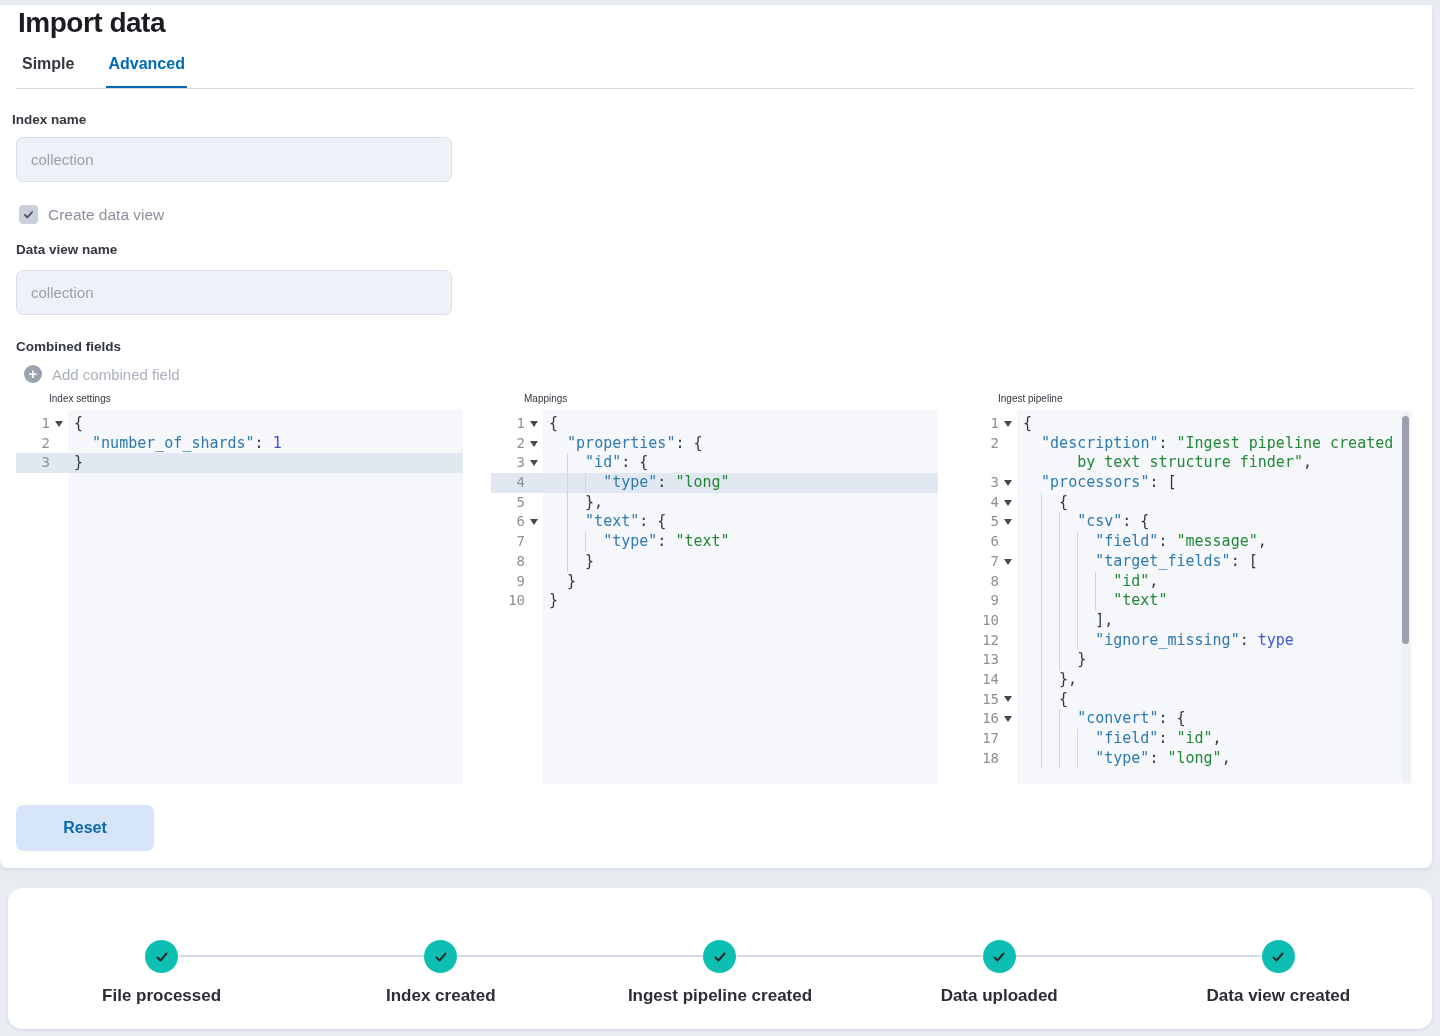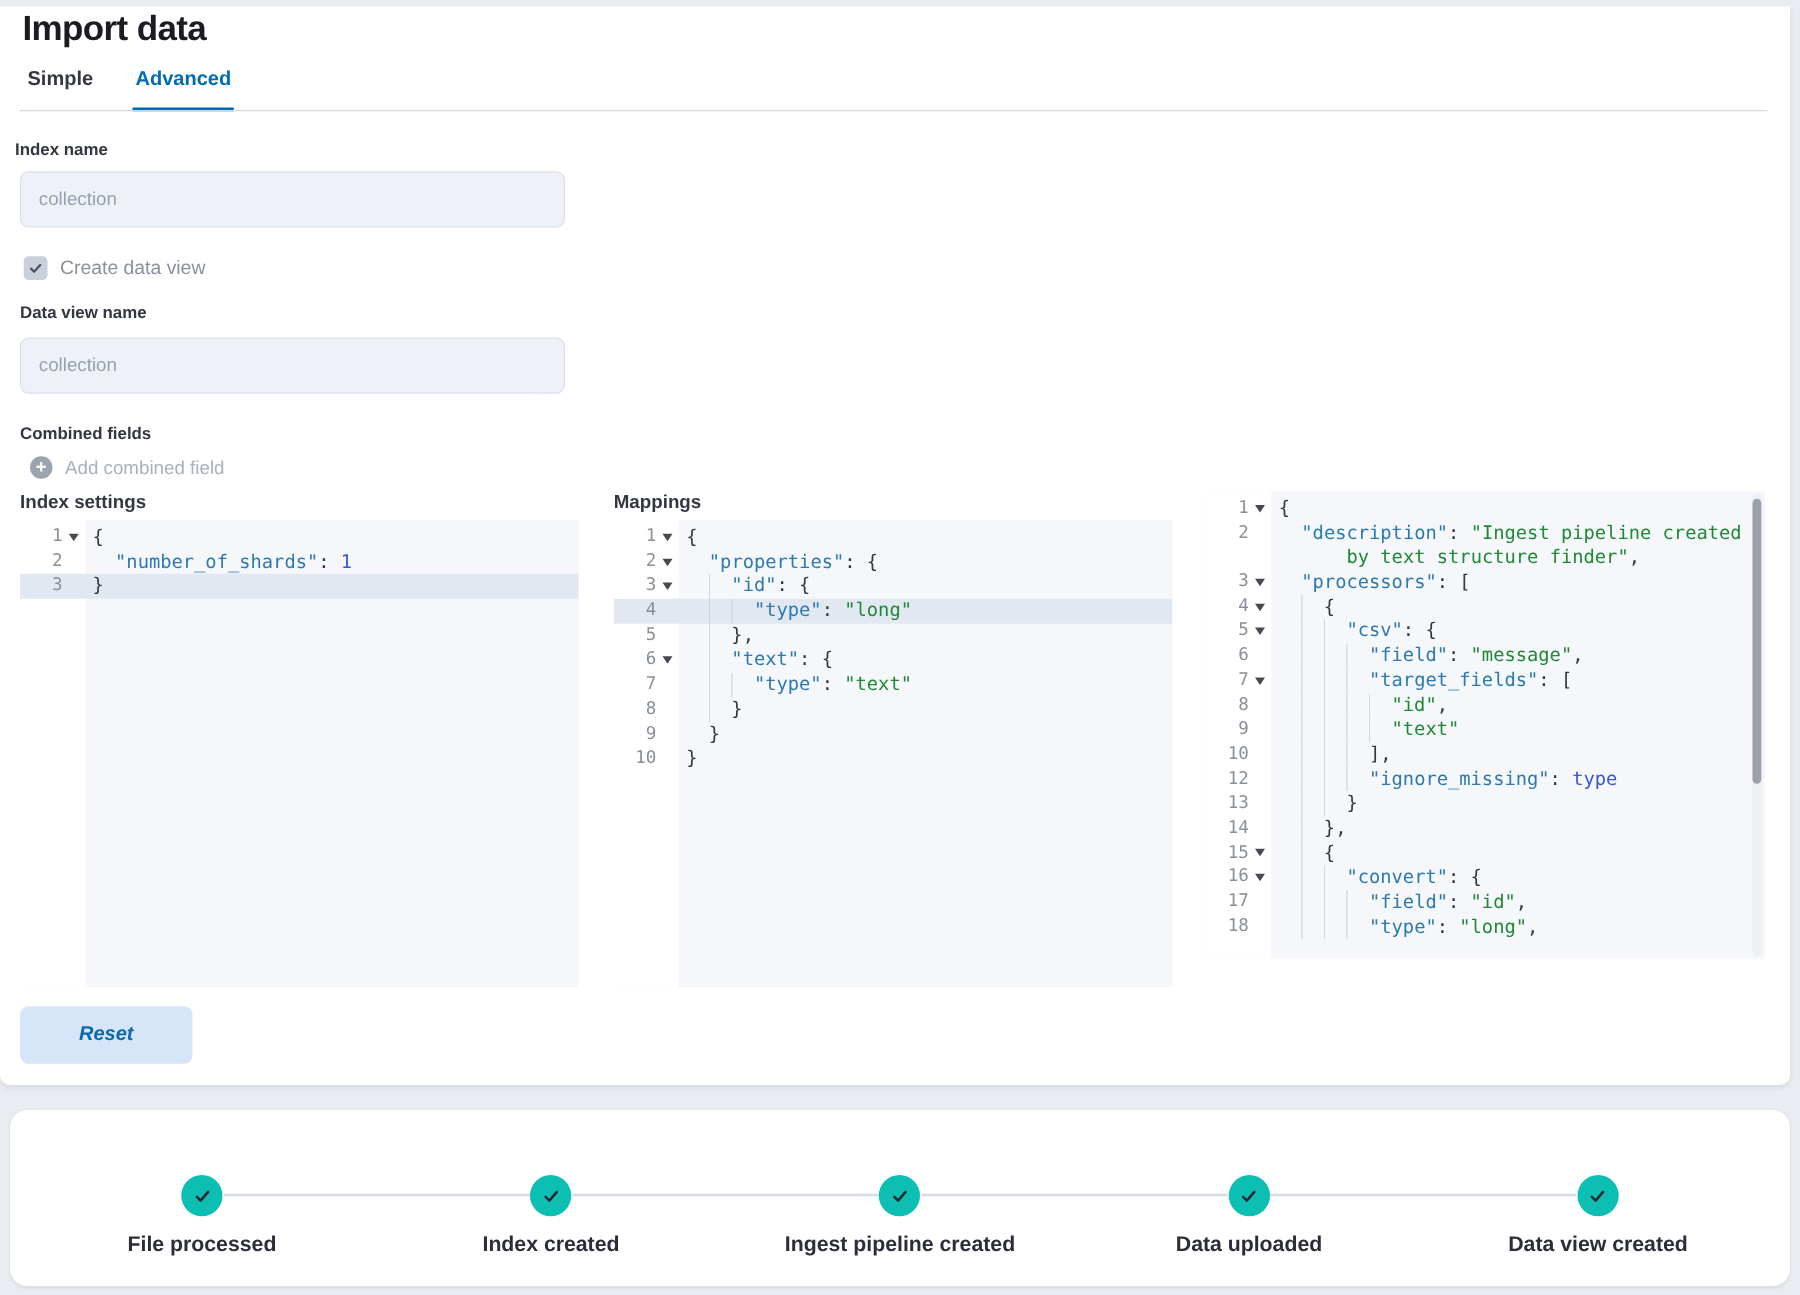--- a/index.html
+++ b/index.html
@@ -47,21 +47,21 @@
   .checkbox-label { margin-left:10px; font-size:15.5px; color:#8a909c; }
   .add-combined-row { position:absolute; left:24px; top:360px; display:flex; align-items:center; }
   .plus-icon {
     width:18px; height:18px; border-radius:50%; background:#9ba3b1;
     color:#ffffff; font-size:15px; line-height:17px; text-align:center; font-weight:700;
   }
   .add-combined-label { margin-left:10px; font-size:15px; color:#a9b0bd; }
 
   
   .editor-block { position:absolute; top:388px; width:447px; }
-  .editor-label { font-size:15px; font-weight:700; color:#333740; margin-bottom:6px; }
+  .editor-label { font-size:10px; font-weight:400; color:#333740; margin-bottom:6px;margin-left:33px; }
   .editor {
     position:relative; height:374px; background:#f5f7fa; overflow:hidden;
     font-family:"DejaVu Sans Mono", monospace; font-size:15px;
   }
   .gutter-bg { position:absolute; left:0; top:0; bottom:0; width:52px; background:#ffffff; }
   .code-rows { position:relative; padding-top:4px; }
   .row { position:relative; display:flex; height:19.7px; line-height:19.7px; }
   .row.active { background:#e2e8f1; }
   .gutter { flex:0 0 52px; display:flex; }
   .lnum {
@@ -86,21 +86,21 @@
     background:#edf0f4; border-radius:4px;
   }
   .scroll-thumb {
     position:absolute; right:3px; top:6px; width:7px; height:228px;
     background:#9ba1ac; border-radius:4px; cursor:pointer;
   }
 
   .reset-button {
     position:absolute; left:16px; top:800px; width:138px; height:46px;
     background:#d6e5f7; color:#0a6aad; font-family:"Liberation Sans", sans-serif;
-    font-size:16px; font-weight:700; border:none; border-radius:7px; cursor:pointer;font-style:italic;
+    font-size:16px; font-weight:700; border:none; border-radius:7px; cursor:pointer;
   }
 
   
   .bottom-card {
     position:absolute; left:8px; top:888px; width:1424px; height:141px;
     background:#ffffff; border-radius:14px;
     box-shadow:0 1px 3px rgba(50,60,80,.12);
   }
   .steps { display:flex; margin:0 14px;justify-content:flex-end; }
   .step { position:relative; flex:1 1 0; text-align:center; padding-top:52px; }
@@ -261,20 +261,21 @@
             <div class="gutter">
               <span class="lnum">10</span>
               <span class="fold-slot"></span>
             </div>
             <span class="code"><span class="tp">}</span></span>
           </div>
         </div>
       </div>
   </div>
   <div class="editor-block" style="left:965px;">
+    <div class="editor-label">Ingest pipeline</div>
     <div class="editor" id="editor-2">
         <div class="gutter-bg"></div>
         <div class="code-rows">
           <div class="row">
             <div class="gutter">
               <span class="lnum">1</span>
               <span class="fold-slot">
                 <span class="fold-arrow"></span>
               </span>
             </div>

